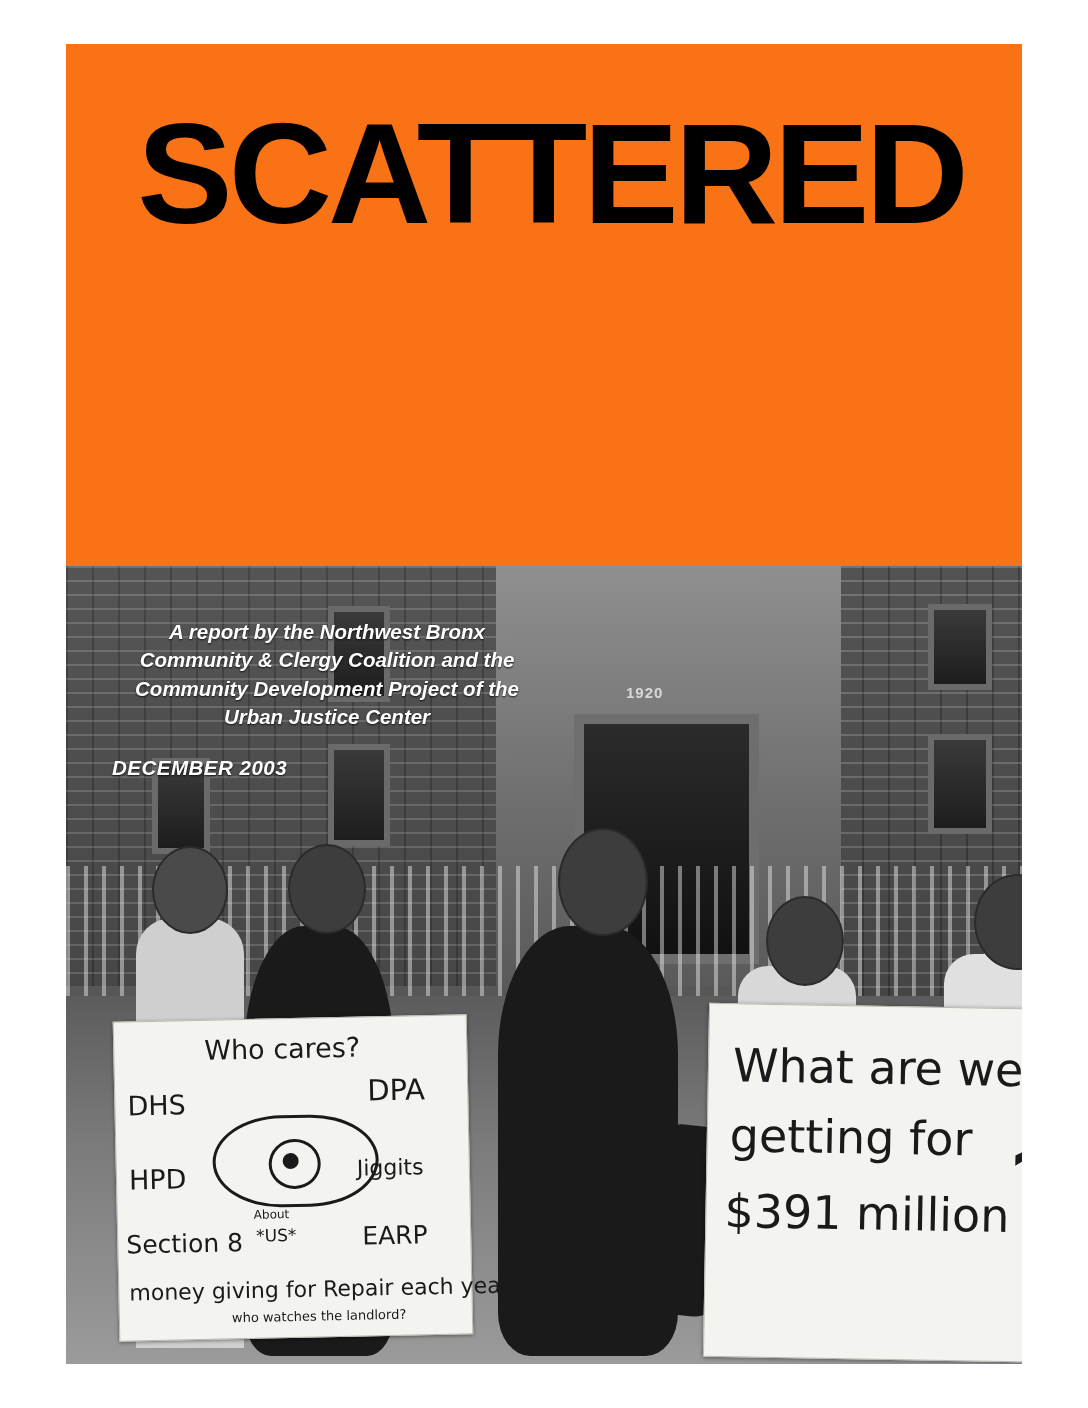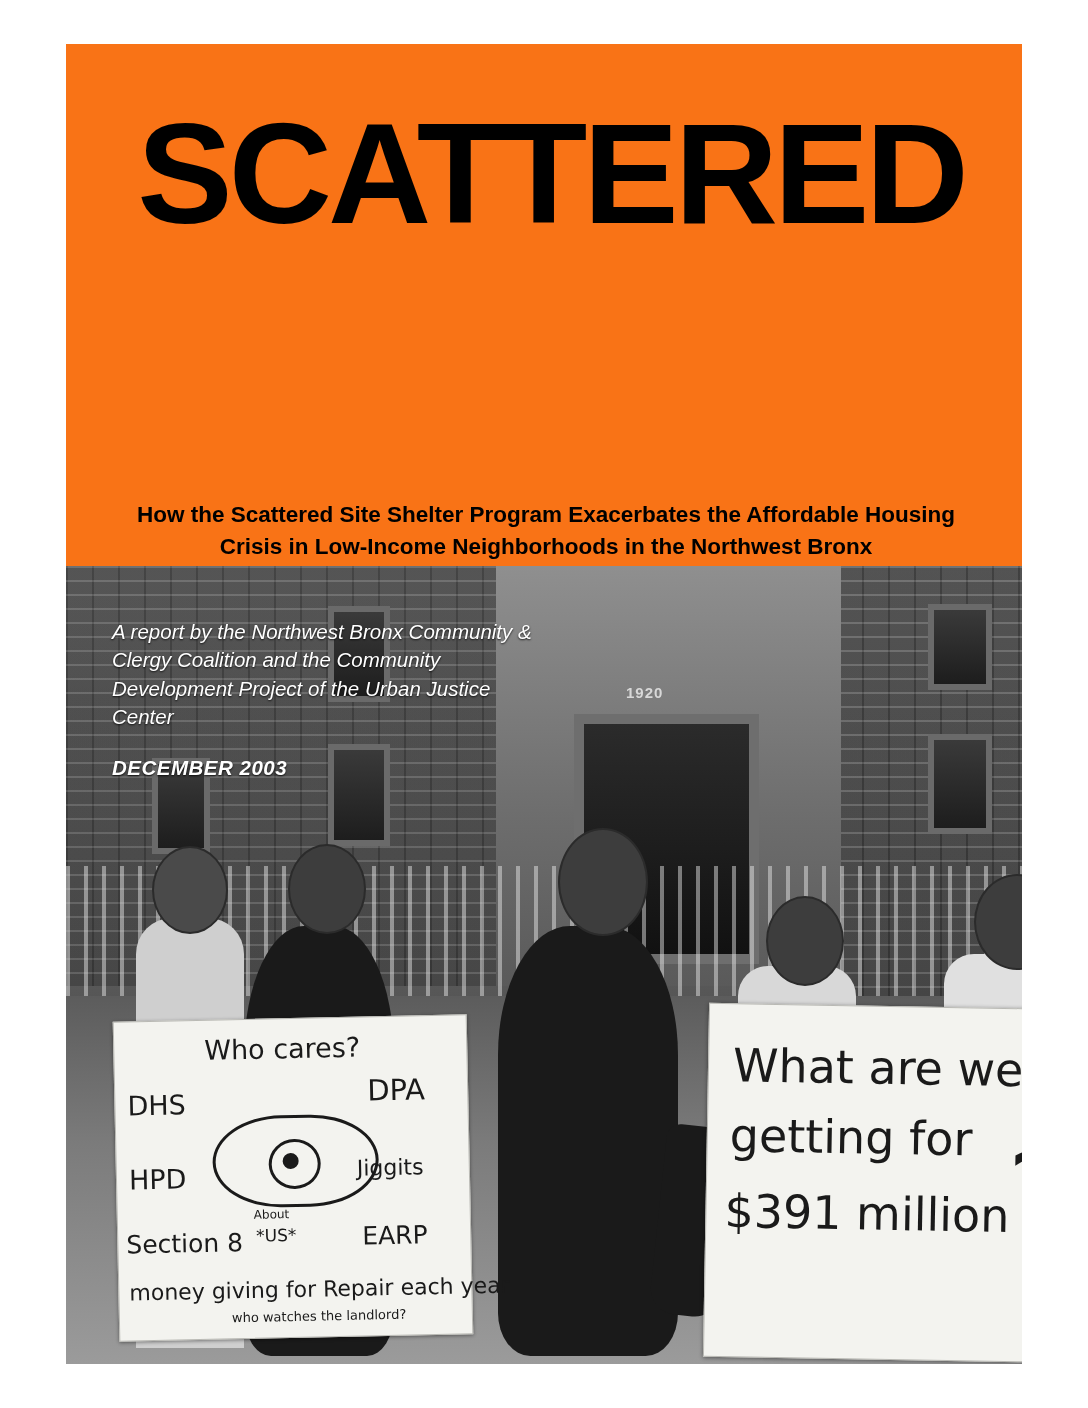--- a/index.html
+++ b/index.html
@@ -358,25 +358,26 @@
   }
 
   
   .credit {
     position: absolute;
     left: 46px;
     top: 52px;
     width: 430px;
     color: #ffffff;
     font-family: "Liberation Sans", sans-serif;
-    font-weight: normal;
+    font-weight: bold;
     font-style: italic;
     font-size: 20.5px;
     line-height: 1.38;
     text-shadow: 0 1px 2px rgba(0,0,0,.8);
+    text-align: center;
   }
   .credit-date {
     position: absolute;
     left: 46px;
     top: 190px;
     color: #ffffff;
     font-family: "Liberation Sans", sans-serif;
     font-weight: bold;
     font-style: italic;
     font-size: 20.5px;
@@ -387,21 +388,20 @@
 </head>
 <body>
 
 <div class="page">
   <div class="cover">
 
     <div class="title-area">
       <div class="title-line1">SCATTERED</div>
 
 
-      <div class="subtitle">How the Scattered Site Shelter Program Exacerbates the Affordable Housing Crisis in Low-Income Neighborhoods in the Northwest Bronx</div>
     </div>
 
     <div class="photo">
       <div class="photo-bg"></div>
       <div class="brick"></div>
       <div class="brick-right"></div>
       <div class="facade"></div>
 
       <div class="win w5"></div>
       <div class="win w4"></div>

